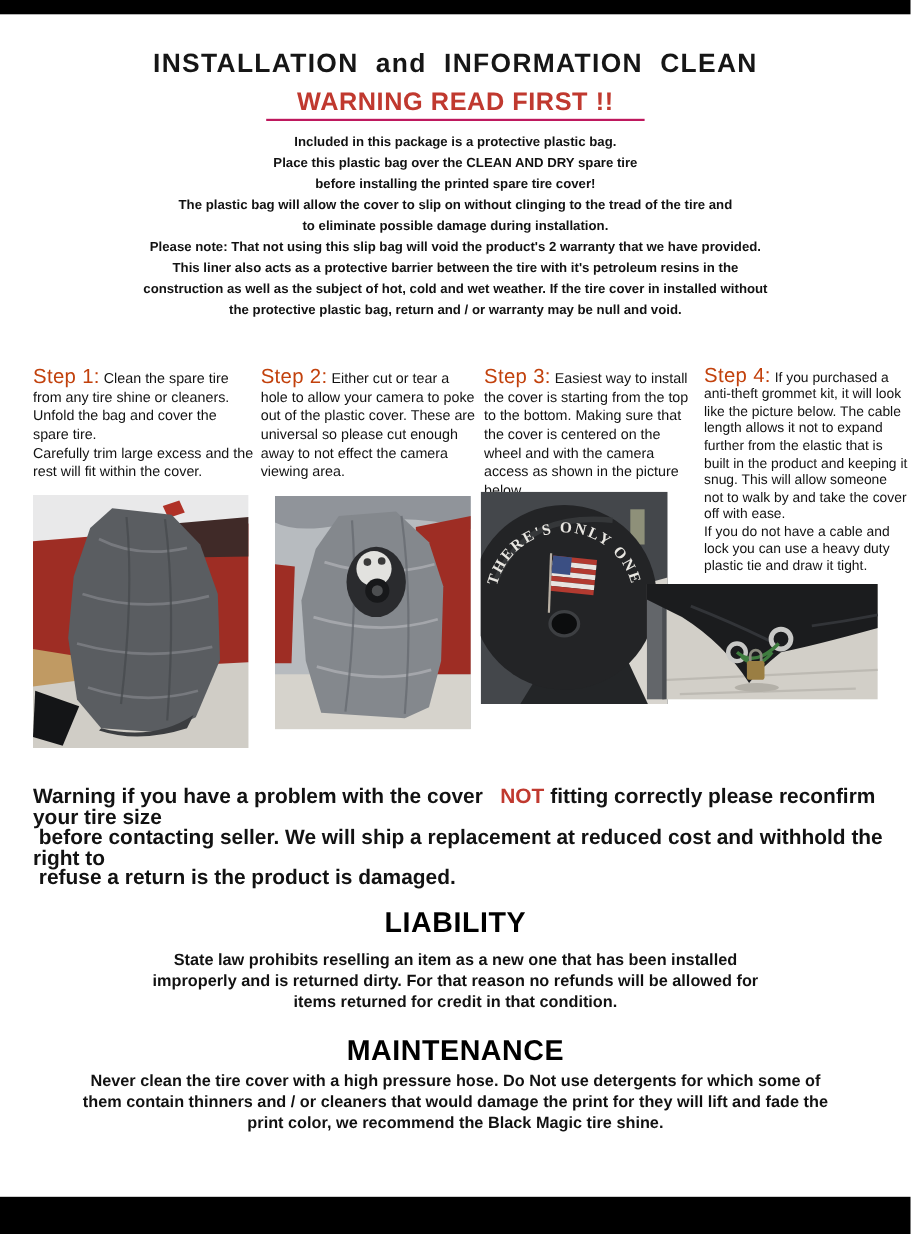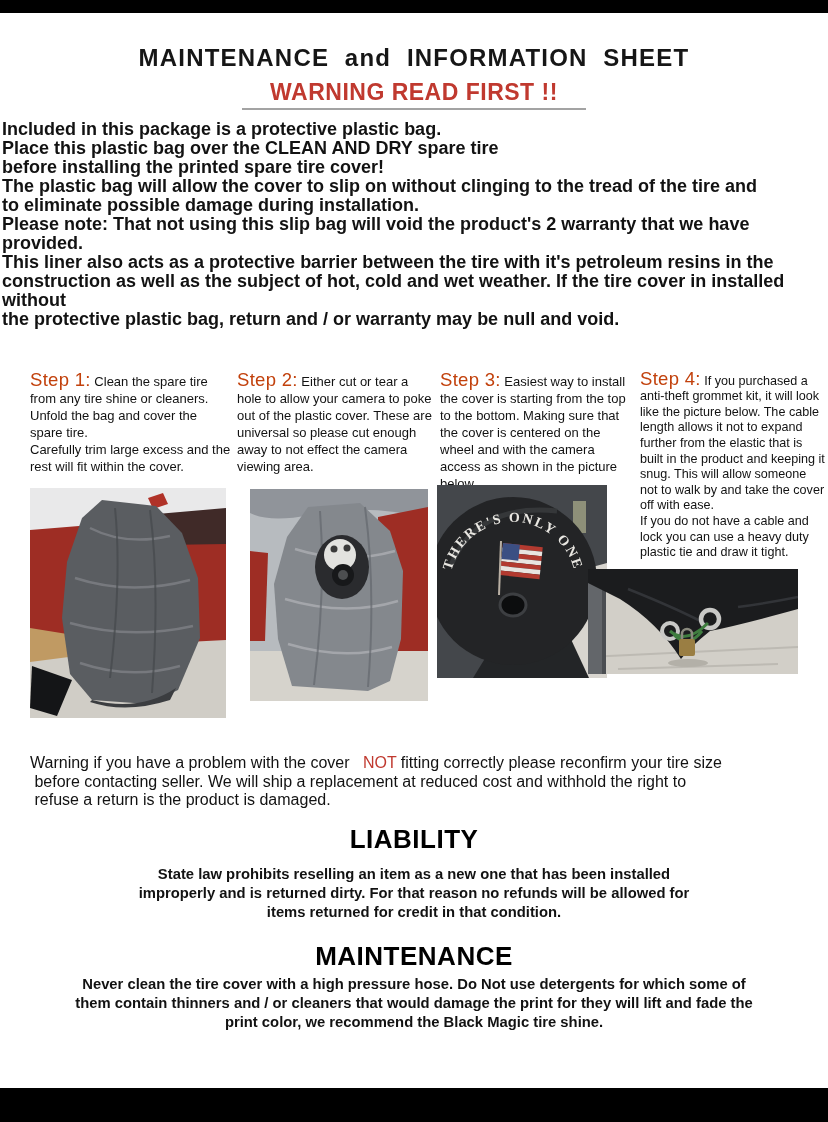--- a/index.html
+++ b/index.html
@@ -23,28 +23,29 @@
     letter-spacing:1.2px;
     white-space:pre;
     color:#161616;
   }
   .warn-wrap{text-align:center;margin-top:7px;}
   .warn-head{
     display:inline-block;
     font-size:23px;font-weight:bold;
     letter-spacing:0.5px;
     color:#c0392f;
-    border-bottom:2px solid #a3a3a3;
+    border-bottom:2px solid #be185d;
     padding:0 28px 2px 28px;
     white-space:pre;
   }
   .intro{
     margin:10px auto 0 auto;
     width:824px;
-    font-size:18px;font-weight:bold;
+    text-align:center;
+    font-size:12px;font-weight:bold;
     line-height:19px;
     white-space:pre-line;
   }
 
   .midsection{position:relative;height:376px;margin-top:23px;}
   .step{position:absolute;top:6px;font-size:13px;line-height:17px;}
   .step .step-label{
     font-size:18.5px;
     color:#c2410c;
     letter-spacing:0.3px;
@@ -58,21 +59,21 @@
   .photo{position:absolute;margin:0;padding:0;line-height:0;}
   .photo svg{display:block;}
   .photo1{left:30px;top:136px;}
   .photo2{left:250px;top:137px;}
   .photo3{left:437px;top:133px;}
   .photo4{left:588px;top:217px;}
 
   .fit-warning{
     margin:26px 0 0 30px;
     width:784px;
-    font-size:16px;font-weight:normal;
+    font-size:19px;font-weight:bold;
     line-height:18.5px;
     white-space:pre-wrap;
   }
   .fit-warning .hl{color:#c0392f;}
 
   .section-head{
     margin:14px 0 0 0;
     text-align:center;
     font-size:26px;font-weight:bold;
     color:#000000;
@@ -88,21 +89,21 @@
   }
   .para-gap{margin-top:10px;}
   .maint-head{margin-top:19px;}
 </style>
 </head>
 <body>
 
 <div class="page">
   <div class="bar bar-top"></div>
 
-  <h1 class="title">MAINTENANCE  and  INFORMATION  SHEET</h1>
+  <h1 class="title">INSTALLATION  and  INFORMATION  CLEAN</h1>
 
   <div class="warn-wrap">
     <span class="warn-head">WARNING READ FIRST !!</span>
   </div>
 
   <p class="intro">Included in this package is a protective plastic bag.
 Place this plastic bag over the CLEAN AND DRY spare tire
 before installing the printed spare tire cover!
 The plastic bag will allow the cover to slip on without clinging to the tread of the tire and
 to eliminate possible damage during installation.

